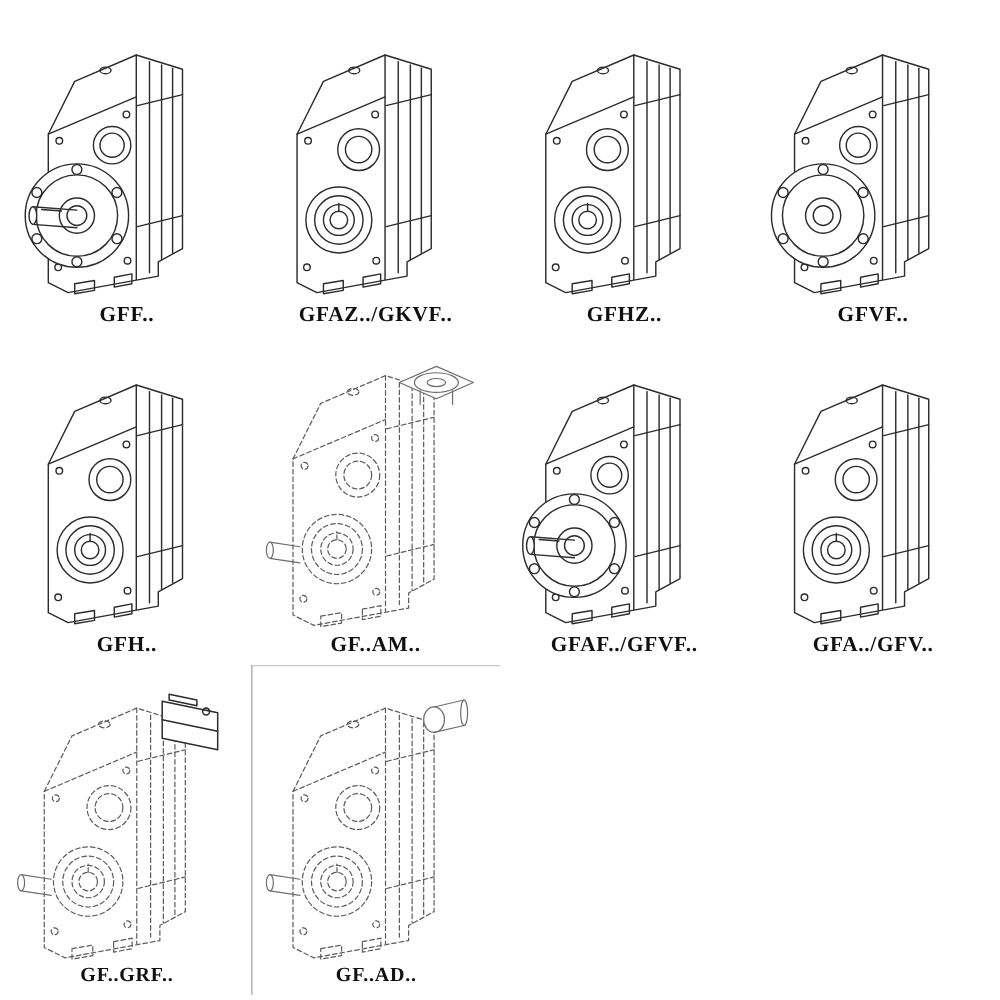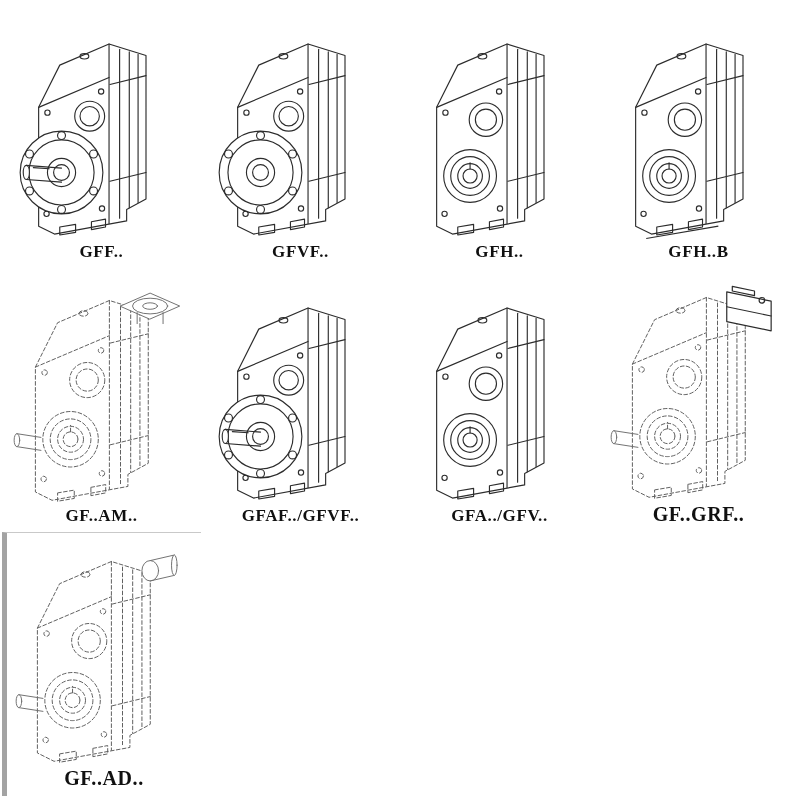--- a/index.html
+++ b/index.html
@@ -14,22 +14,22 @@
   }
   .cell{
     display:flex;flex-direction:column;align-items:center;justify-content:flex-end;
     box-sizing:border-box;padding:2px 0 6px 0;
   }
   .cell svg{display:block;margin:0 auto;}
   .label{
     text-align:center;font-weight:700;font-size:17px;color:#101010;
     letter-spacing:0.6px;margin-top:2px;white-space:nowrap;
   }
-  .label-lg .label{font-size:20px;}
-  .b-cell{border-top:1px solid #c9c9c9;border-left:5px solid #a3a3a3;}
+  .label-lg .label{font-size:16px;}
+  .b-cell{border-top:1px solid #c9c9c9;border-left:1px solid #a3a3a3;}
   
   use{stroke:#2c2c2c;stroke-width:1.3;stroke-linejoin:round;stroke-linecap:round;}
   use.dash{stroke:#5c5c5c;stroke-width:1.05;stroke-dasharray:4 2.5;}
   use.lt{stroke:#6e6e6e;stroke-width:1.05;}
   .defs-holder{position:absolute;width:0;height:0;overflow:hidden;}
 </style>
 </head>
 <body>
 
 <svg class="defs-holder" aria-hidden="true">
@@ -123,46 +123,52 @@
 
   <div class="cell">
     <svg width="176" height="216" viewBox="0 0 200 240">
       <use href="#gb-body"></use>
         <use href="#gb-flange"></use>
         <use href="#gb-shaft"></use>
     </svg>
     <div class="label">GFF..</div>
   </div>
 
-
+  <div class="cell">
+    <svg width="176" height="216" viewBox="0 0 200 240">
+      <use href="#gb-body"></use>
+        <use href="#gb-bore"></use>
+    </svg>
+    <div class="label">GFAZ../GKVF..</div>
+  </div>
+
+  <div class="cell">
+    <svg width="176" height="216" viewBox="0 0 200 240">
+      <use href="#gb-body"></use>
+        <use href="#gb-bore"></use>
+    </svg>
+    <div class="label">GFHZ..</div>
+  </div>
 
   <div class="cell">
     <svg width="176" height="216" viewBox="0 0 200 240">
       <use href="#gb-body"></use>
         <use href="#gb-flange"></use>
     </svg>
     <div class="label">GFVF..</div>
   </div>
 
   <div class="cell">
     <svg width="176" height="216" viewBox="0 0 200 240">
       <use href="#gb-body"></use>
         <use href="#gb-bore"></use>
     </svg>
     <div class="label">GFH..</div>
   </div>
 
-  <div class="cell">
-    <svg width="176" height="216" viewBox="0 0 200 240">
-      <use href="#gb-body"></use>
-        <use href="#gb-bore"></use>
-      <path d="M40 241 L122 227" stroke="#2c2c2c" stroke-width="1.3" fill="none"></path>
-    </svg>
-    <div class="label">GFH..B</div>
-  </div>
 
   <div class="cell">
     <svg width="190" height="222" viewBox="0 0 200 240">
       <use href="#gb-body" class="dash"></use>
         <use href="#gb-bore" class="dash"></use>
       <use href="#gb-shaft-small" class="lt"></use>
         <use href="#att-flange" class="lt"></use>
     </svg>
     <div class="label">GF..AM..</div>
   </div>

